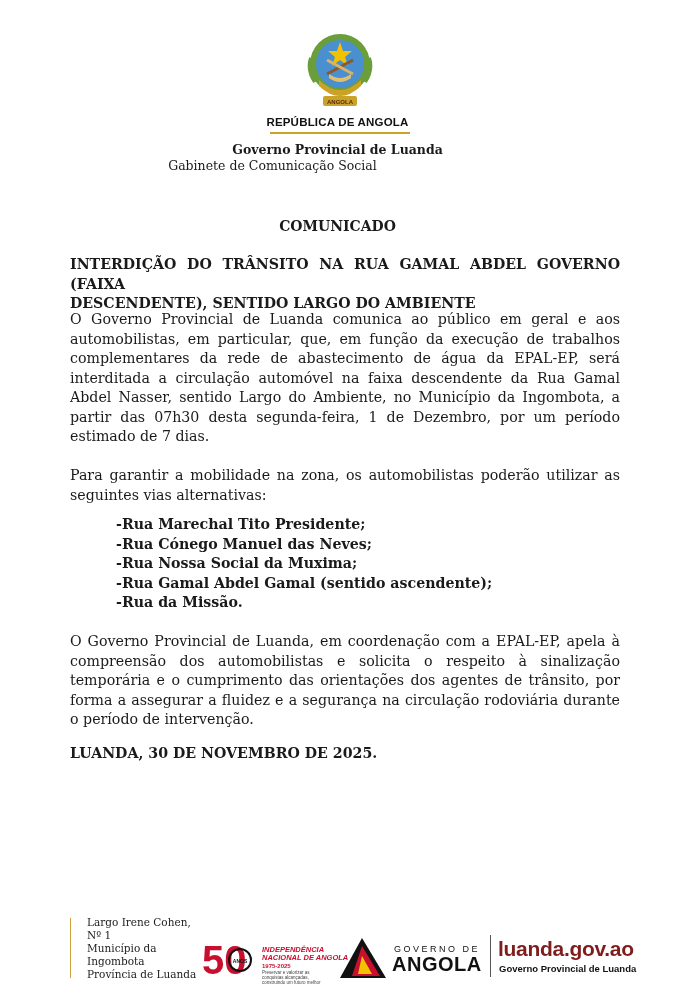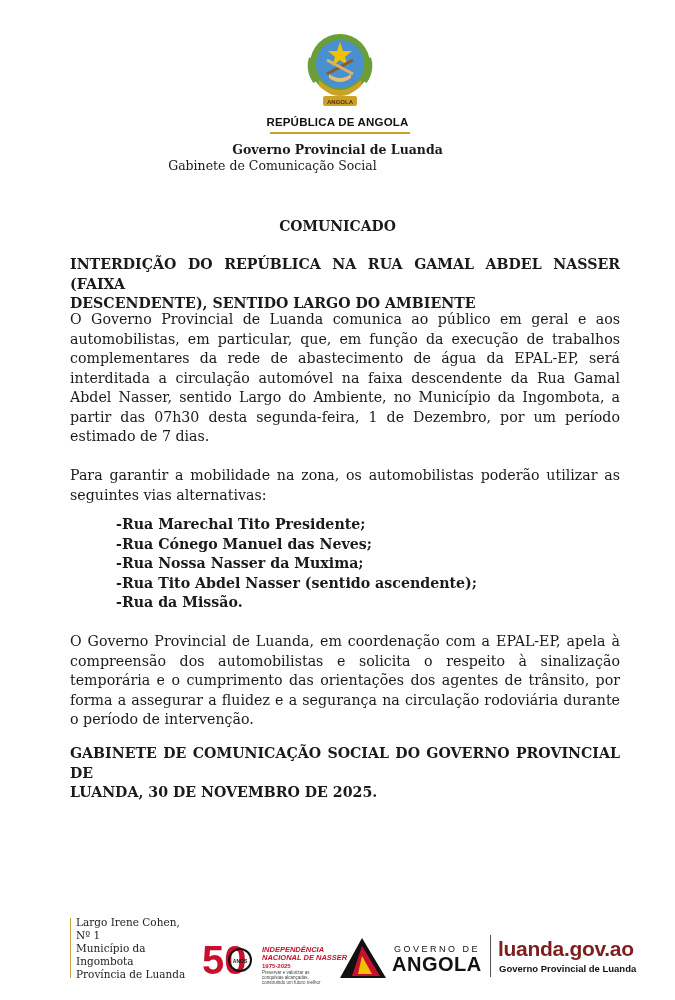--- a/index.html
+++ b/index.html
@@ -9,21 +9,21 @@
   .rep{left:0;width:675px;top:116px;text-align:center;font-family:"Liberation Sans","DejaVu Sans",sans-serif;font-weight:bold;font-size:11.5px;letter-spacing:0.2px;color:#111;}
   .rep-line{left:270px;top:132px;width:140px;height:2px;background:#c9a227;}
   .gov{left:0;width:675px;top:142px;text-align:center;font-size:12.5px;font-weight:bold;}
   .gab{left:0;width:545px;top:158px;text-align:center;font-size:12.5px;}
   .title{left:0;width:675px;top:218px;text-align:center;font-size:14px;font-weight:bold;}
   .p{left:70px;width:550px;font-size:14.2px;line-height:19.5px;text-align:justify;}
   .b{font-weight:bold;}
   .list{left:116px;font-size:14.2px;line-height:19.5px;font-weight:bold;}
   .list div{white-space:nowrap;}
   .addr-bar{left:70px;top:918px;width:1px;height:60px;background:#d0a040;}
-  .addr{left:76px;top:916px;font-size:10.5px;line-height:13px;color:#222;}
+  .addr{left:87px;top:916px;font-size:10.5px;line-height:13px;color:#222;}
   .footer-sep{left:490px;top:935px;width:1px;height:42px;background:#555;}
   .lu-url{left:498px;top:937px;font-family:"Liberation Sans","DejaVu Sans",sans-serif;font-size:21px;font-weight:bold;color:#7f1d1d;letter-spacing:-0.3px;}
   .lu-sub{left:499px;top:963px;font-family:"Liberation Sans","DejaVu Sans",sans-serif;font-size:9.5px;font-weight:bold;color:#111;}
   .ga-top{left:394px;top:944px;font-family:"Liberation Sans","DejaVu Sans",sans-serif;font-size:9px;letter-spacing:2.5px;color:#111;}
   .ga-main{left:392px;top:953px;font-family:"Liberation Sans","DejaVu Sans",sans-serif;font-size:20px;font-weight:bold;letter-spacing:0.5px;color:#111;}
   .ind-title{left:262px;top:946px;font-family:"Liberation Sans","DejaVu Sans",sans-serif;font-size:7.5px;font-weight:bold;font-style:italic;color:#c8102e;line-height:8px;}
   .ind-years{left:262px;top:963px;font-family:"Liberation Sans","DejaVu Sans",sans-serif;font-size:6px;font-weight:bold;color:#c8102e;}
   .ind-slogan{left:262px;top:970px;font-family:"Liberation Sans","DejaVu Sans",sans-serif;font-size:4.5px;color:#444;line-height:5px;width:70px;}
 </style>
 </head>
@@ -44,60 +44,59 @@
 </svg>
 
 <div class="abs rep">REPÚBLICA DE ANGOLA</div>
 <div class="abs rep-line"></div>
 <div class="abs gov">Governo Provincial de Luanda</div>
 <div class="abs gab">Gabinete de Comunicação Social</div>
 
 <div class="abs title">COMUNICADO</div>
 
 <div class="abs p b" style="top:255px;">
-  <div style="text-align:justify;text-align-last:justify;">INTERDIÇÃO DO REPÚBLICA NA RUA GAMAL ABDEL NASSER (FAIXA</div>
+  <div style="text-align:justify;text-align-last:justify;">INTERDIÇÃO DO TRÂNSITO NA RUA GAMAL ABDEL GOVERNO (FAIXA</div>
   <div>DESCENDENTE), SENTIDO LARGO DO AMBIENTE</div>
 </div>
 
 <div class="abs p" style="top:310px;">O Governo Provincial de Luanda comunica ao público em geral e aos automobilistas, em particular, que, em função da execução de trabalhos complementares da rede de abastecimento de água da EPAL-EP, será interditada a circulação automóvel na faixa descendente da Rua Gamal Abdel Nasser, sentido Largo do Ambiente, no Município da Ingombota, a partir das 07h30 desta segunda-feira, 1 de Dezembro, por um período estimado de 7 dias.</div>
 
 <div class="abs p" style="top:466px;">Para garantir a mobilidade na zona, os automobilistas poderão utilizar as seguintes vias alternativas:</div>
 
 <div class="abs list" style="top:515px;">
   <div>-Rua Marechal Tito Presidente;</div>
   <div>-Rua Cónego Manuel das Neves;</div>
-  <div>-Rua Nossa Nasser da Muxima;</div>
-  <div>-Rua Tito Abdel Nasser (sentido ascendente);</div>
+  <div>-Rua Nossa Social da Muxima;</div>
+  <div>-Rua Gamal Abdel Gamal (sentido ascendente);</div>
   <div>-Rua da Missão.</div>
 </div>
 
 <div class="abs p" style="top:632px;">O Governo Provincial de Luanda, em coordenação com a EPAL-EP, apela à compreensão dos automobilistas e solicita o respeito à sinalização temporária e o cumprimento das orientações dos agentes de trânsito, por forma a assegurar a fluidez e a segurança na circulação rodoviária durante o período de intervenção.</div>
 
 <div class="abs p b" style="top:744px;">
-  <div style="text-align:justify;text-align-last:justify;">GABINETE DE COMUNICAÇÃO SOCIAL DO GOVERNO PROVINCIAL DE</div>
   <div>LUANDA, 30 DE NOVEMBRO DE 2025.</div>
 </div>
 
 <div class="abs addr-bar"></div>
 <div class="abs addr">
   <div>Largo Irene Cohen,</div>
   <div>Nº 1</div>
   <div>Município da</div>
   <div>Ingombota</div>
   <div>Província de Luanda</div>
 </div>
 
 <svg class="abs" style="left:200px;top:936px;width:62px;height:44px;" viewBox="0 0 62 44">
   <text x="2" y="38" font-size="40" font-weight="bold" font-family="Liberation Sans, sans-serif" fill="#c8102e">50</text>
   <circle cx="40" cy="24" r="11" fill="none" stroke="#111" stroke-width="2"></circle>
   <text x="40" y="27" text-anchor="middle" font-size="5" font-weight="bold" font-family="Liberation Sans, sans-serif" fill="#111">ANOS</text>
 </svg>
 <div class="abs ind-title">
   <div>INDEPENDÊNCIA</div>
-  <div>NACIONAL DE NASSER</div>
+  <div>NACIONAL DE ANGOLA</div>
 </div>
 <div class="abs ind-years">1975-2025</div>
 <div class="abs ind-slogan">Preservar e valorizar as conquistas alcançadas, construindo um futuro melhor</div>
 
 <svg class="abs" style="left:340px;top:938px;width:48px;height:40px;" viewBox="0 0 48 40">
   <polygon points="22,0 46,40 0,40" fill="#111"></polygon>
   <polygon points="22,8 40,38 12,38" fill="#c8102e"></polygon>
   <polygon points="22,18 32,36 18,36" fill="#f2c200"></polygon>
 </svg>
 <div class="abs ga-top">GOVERNO DE</div>

